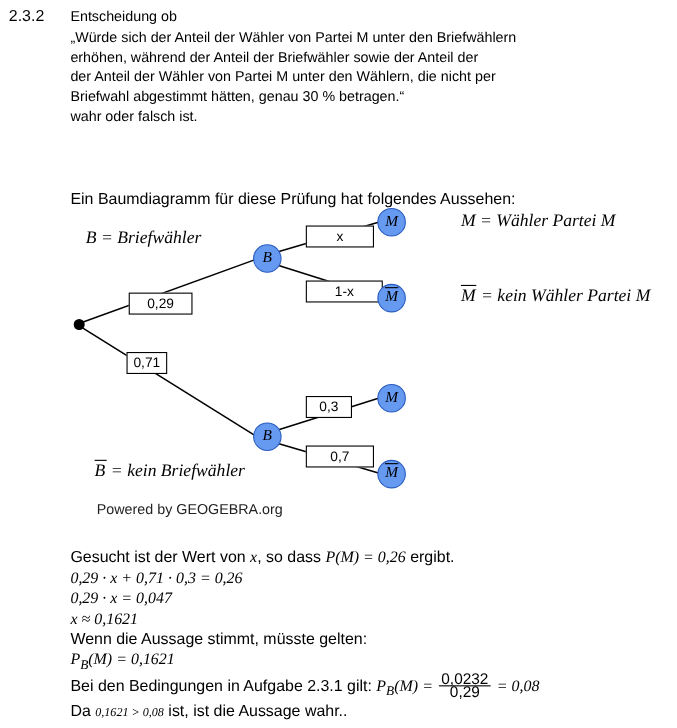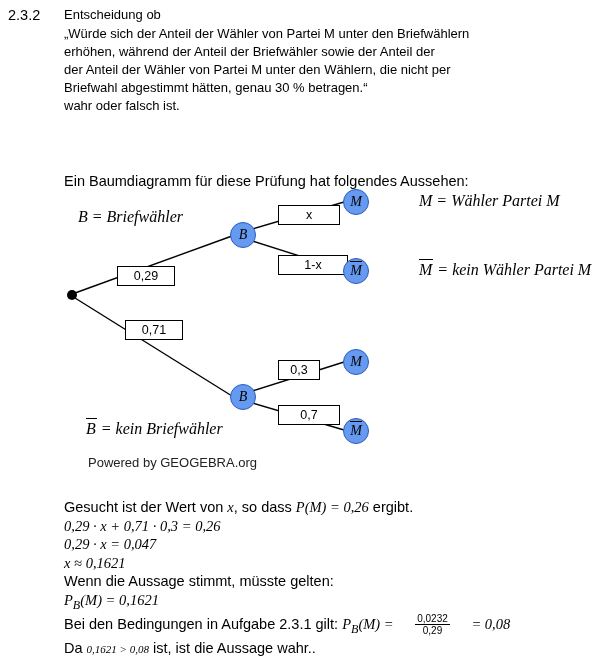--- a/index.html
+++ b/index.html
@@ -132,23 +132,23 @@
     white-space: nowrap;
   }
   .it {
     font-family: "Liberation Serif", serif;
     font-style: italic;
   }
   .frac {
     display: inline-block;
     vertical-align: middle;
     text-align: center;
-    font-size: 10px;
+    font-size: 14px;
     line-height: 11px;
-    margin: 0 18px;
+    margin: 0 2px;
     position: relative;
     top: -1px;
   }
   .frac .num {
     display: block;
     border-bottom: 1px solid #000;
     padding: 0 2px;
   }
   .frac .den {
     display: block;
@@ -186,21 +186,21 @@
       <line x1="185" y1="50" x2="280" y2="22" stroke="#000" stroke-width="1.4"></line>
 
       <line x1="185" y1="60" x2="280" y2="90" stroke="#000" stroke-width="1.4"></line>
 
       <line x1="185" y1="212" x2="280" y2="182" stroke="#000" stroke-width="1.4"></line>
 
       <line x1="185" y1="222" x2="280" y2="250" stroke="#000" stroke-width="1.4"></line>
     </svg>
 
     <div class="edge-label" style="left:53px; top:86px; width:58px;">0,29</div>
-    <div class="edge-label" style="left:61px; top:140px; width:58px;">0,71</div>
+    <div class="edge-label" style="left:51px; top:140px; width:37px;">0,71</div>
     <div class="edge-label" style="left:214px; top:25px; width:62px;">x</div>
     <div class="edge-label" style="left:214px; top:75px; width:70px;">1-x</div>
     <div class="edge-label" style="left:214px; top:180px; width:42px;">0,3</div>
     <div class="edge-label" style="left:214px; top:225px; width:62px;">0,7</div>
 
     <div class="node-circle" style="left:166px; top:42px;">B</div>
     <div class="node-circle" style="left:166px; top:204px;">B</div>
 
     <div class="node-circle" style="left:279px; top:9px;">M</div>
     <div class="node-circle" style="left:279px; top:78px;">

